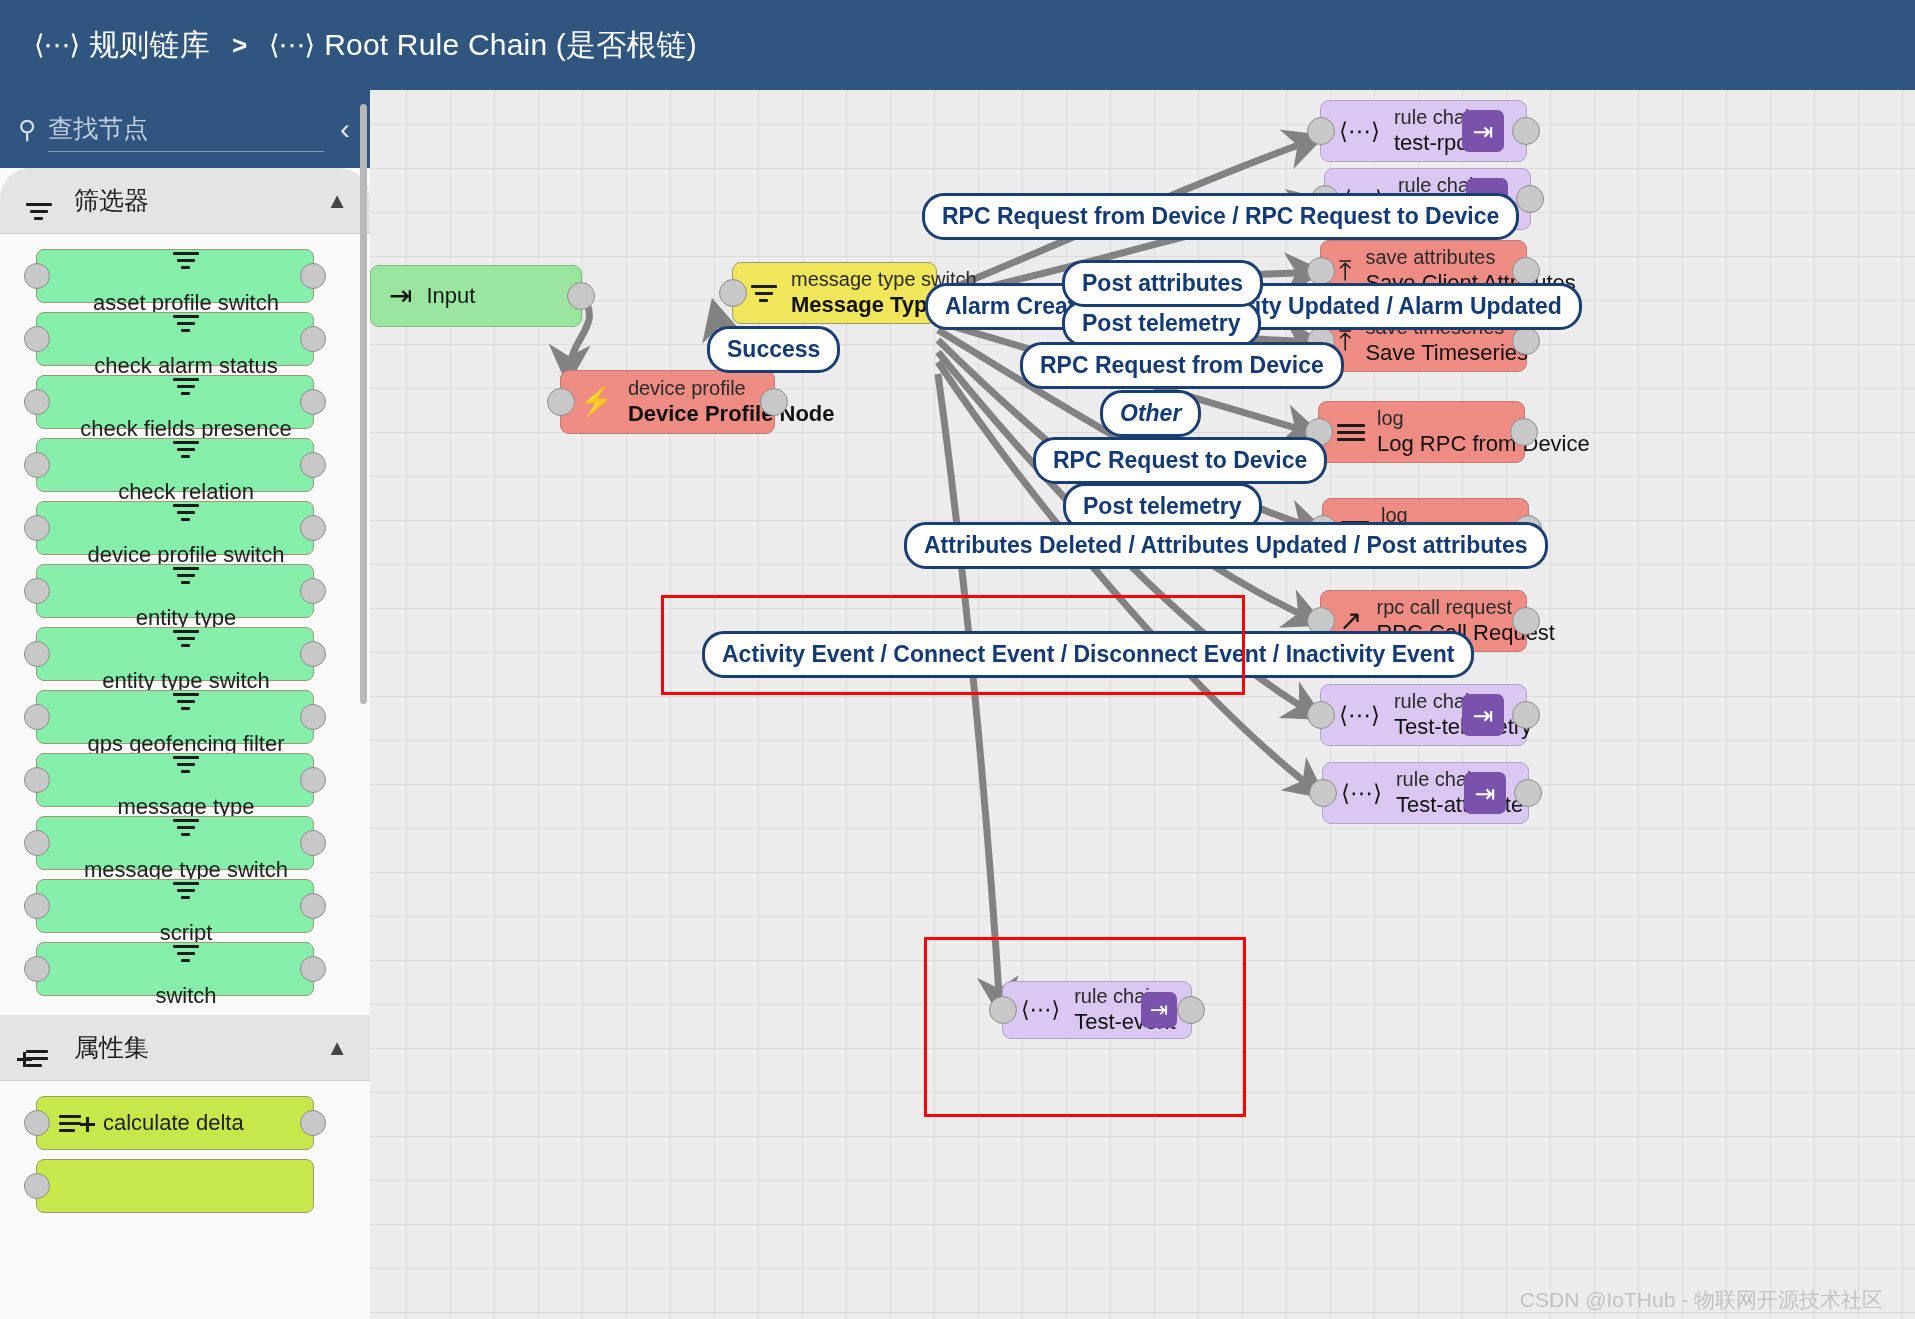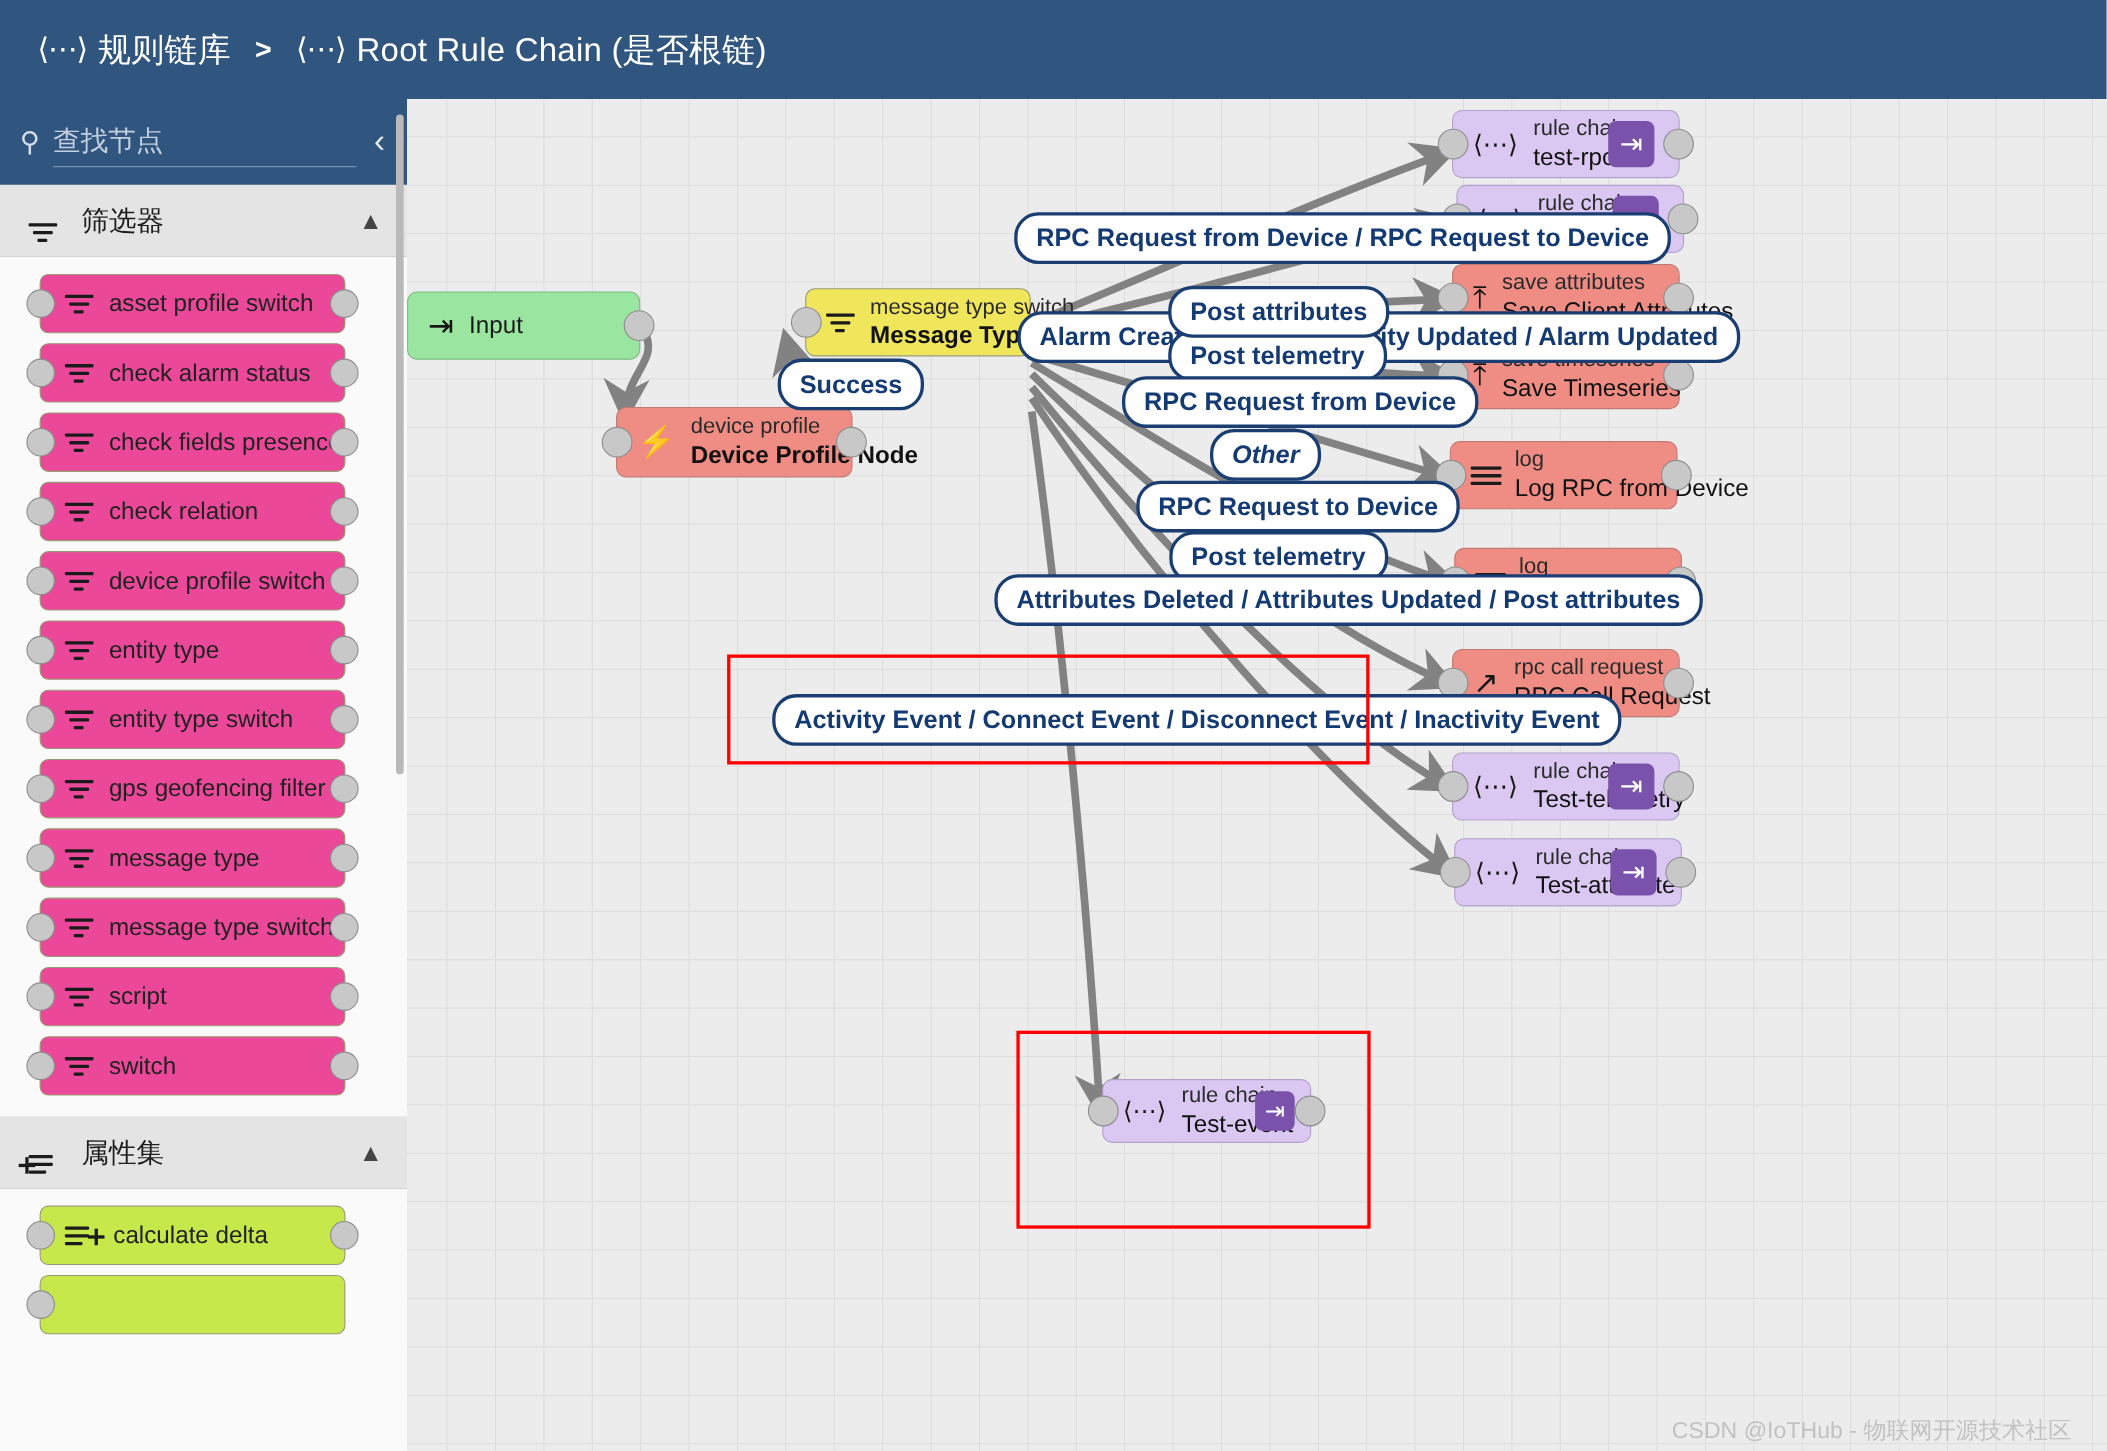--- a/index.html
+++ b/index.html
@@ -49,20 +49,21 @@
   }
   #searchfield input::placeholder { color: #c3cede; }
   .collapse-chev {
     color: #e2e9f1; font-size: 30px; margin-left: 16px; cursor: pointer;
     line-height: 1;
   }
 
   #palette {
     position: absolute; top: 78px; left: 0; right: 0; bottom: 0;
     overflow: hidden;
+    border-radius: 31px;
   }
   .group-header {
     height: 66px; background: #e4e4e4;
     border-bottom: 1px solid #cfcfcf;
     display: flex; align-items: center;
     padding: 0 22px 0 26px;
     gap: 20px;
   }
   .group-header .g-label { font-size: 25px; color: #1d1d1d; flex: 1; }
   .group-header .g-chev { font-size: 22px; color: #444; }
@@ -73,21 +74,21 @@
     position: relative;
     margin: 9px 56px 9px 36px;
     height: 54px;
     border: 1px solid #9a9a73;
     border-radius: 8px;
     display: flex; align-items: center;
     padding-left: 22px;
     gap: 14px;
     cursor: grab;
   }
-  .pnode.filter { background: #ec4899; }
+  .pnode.filter { background: #86efac; flex-direction: column; }
   .pnode.enrich { background: #c6e84b; }
   .pnode .pn-label { font-size: 22px; color: #212121; }
   .port {
     position: absolute; width: 26px; height: 26px;
     border-radius: 50%;
     background: #c8c8c8; border: 1px solid #8d8d8d;
     top: 50%; transform: translateY(-50%);
   }
   .port.left { left: -13px; }
   .port.right { right: -13px; }

